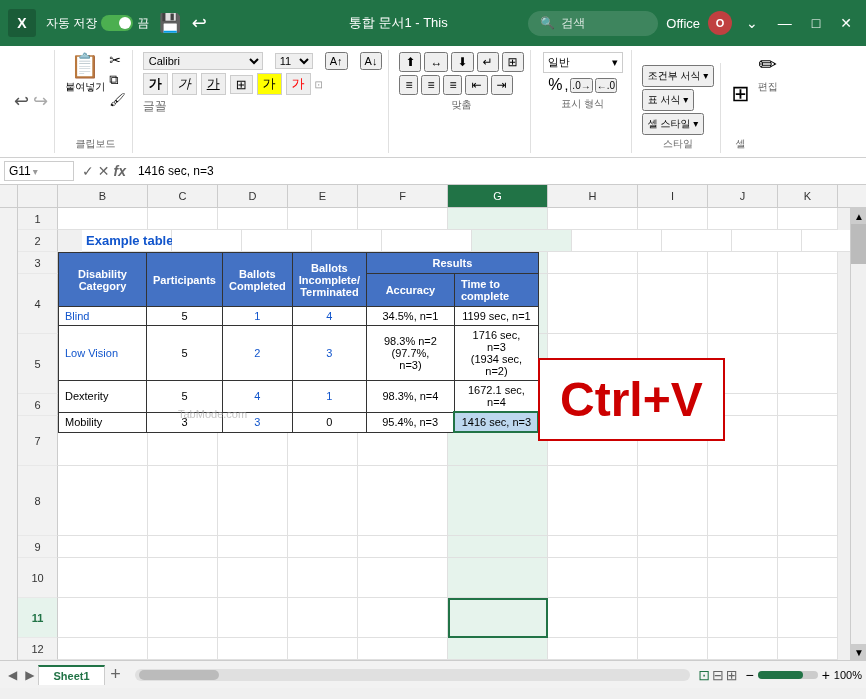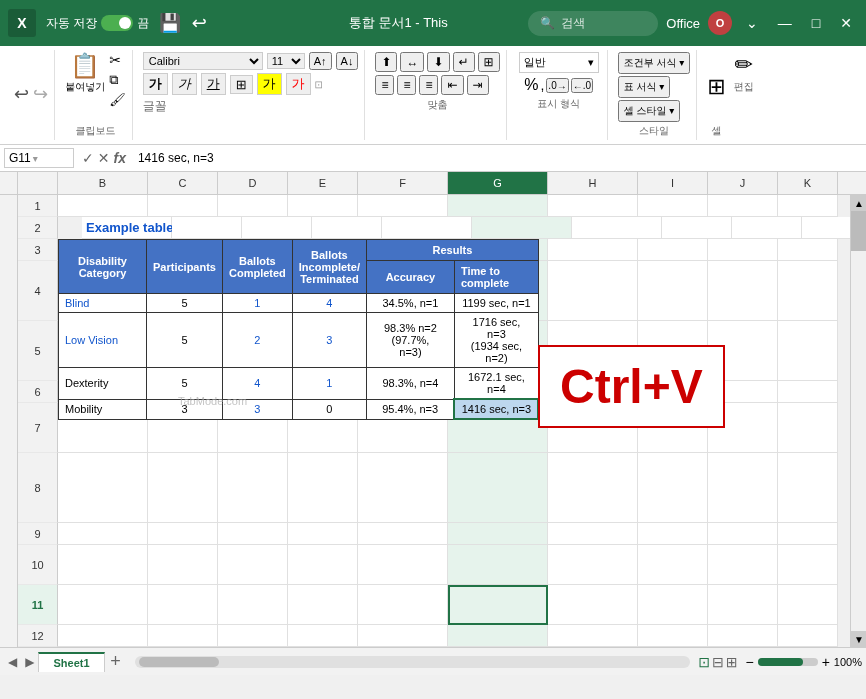--- a/index.html
+++ b/index.html
@@ -105,21 +105,21 @@
         <div style="display:flex; flex-direction:column; gap:4px;">
           <div style="cursor:pointer; font-size:14px;">✂</div>
           <div style="cursor:pointer; font-size:13px;">⧉</div>
           <div style="cursor:pointer; font-size:13px;">🖌</div>
         </div>
       </div>
       <span style="font-size:10px; color:#666; text-align:center;">클립보드</span>
     </div>
 
     <div style="display:flex; flex-direction:column; padding:2px 6px; border-right:1px solid #e0e0e0; gap:3px;">
-      <div style="display:flex; gap:4px; align-items:center;">
+      <div style="display:flex; gap:12px; align-items:center;">
         <select style="border:1px solid #ccc; font-size:11px; width:120px; padding:1px;">
           <option>Calibri</option>
         </select>
         <select style="border:1px solid #ccc; font-size:11px; width:38px;">
           <option>11</option>
         </select>
         <button style="font-size:11px; padding:1px 3px; cursor:pointer;">A↑</button>
         <button style="font-size:11px; padding:1px 3px; cursor:pointer;">A↓</button>
       </div>
       <div style="display:flex; gap:4px; align-items:center;">
@@ -159,21 +159,21 @@
       </div>
       <div style="display:flex; align-items:center; gap:2px;">
         <span style="font-size:16px;">%</span>
         <span style="font-size:14px;">,</span>
         <button style="font-size:10px;">.0→</button>
         <button style="font-size:10px;">←.0</button>
       </div>
       <span style="font-size:10px; color:#666;">표시 형식</span>
     </div>
 
-    <div style="display:flex; flex-direction:column; padding:2px 6px; border-right:1px solid #e0e0e0; gap:2px;">
+    <div style="display:flex; flex-direction:column; padding:2px 6px; border-right:1px solid #e0e0e0; gap:2px;margin-top:13px;">
       <div style="display:flex; gap:4px; align-items:center;">
         <button style="font-size:10px; padding:2px 4px;">조건부 서식 ▾</button>
       </div>
       <div style="display:flex; gap:4px; align-items:center;">
         <button style="font-size:10px; padding:2px 4px;">표 서식 ▾</button>
       </div>
       <div style="display:flex; gap:4px; align-items:center;">
         <button style="font-size:10px; padding:2px 4px;">셀 스타일 ▾</button>
       </div>
       <span style="font-size:10px; color:#666; text-align:center;">스타일</span>

